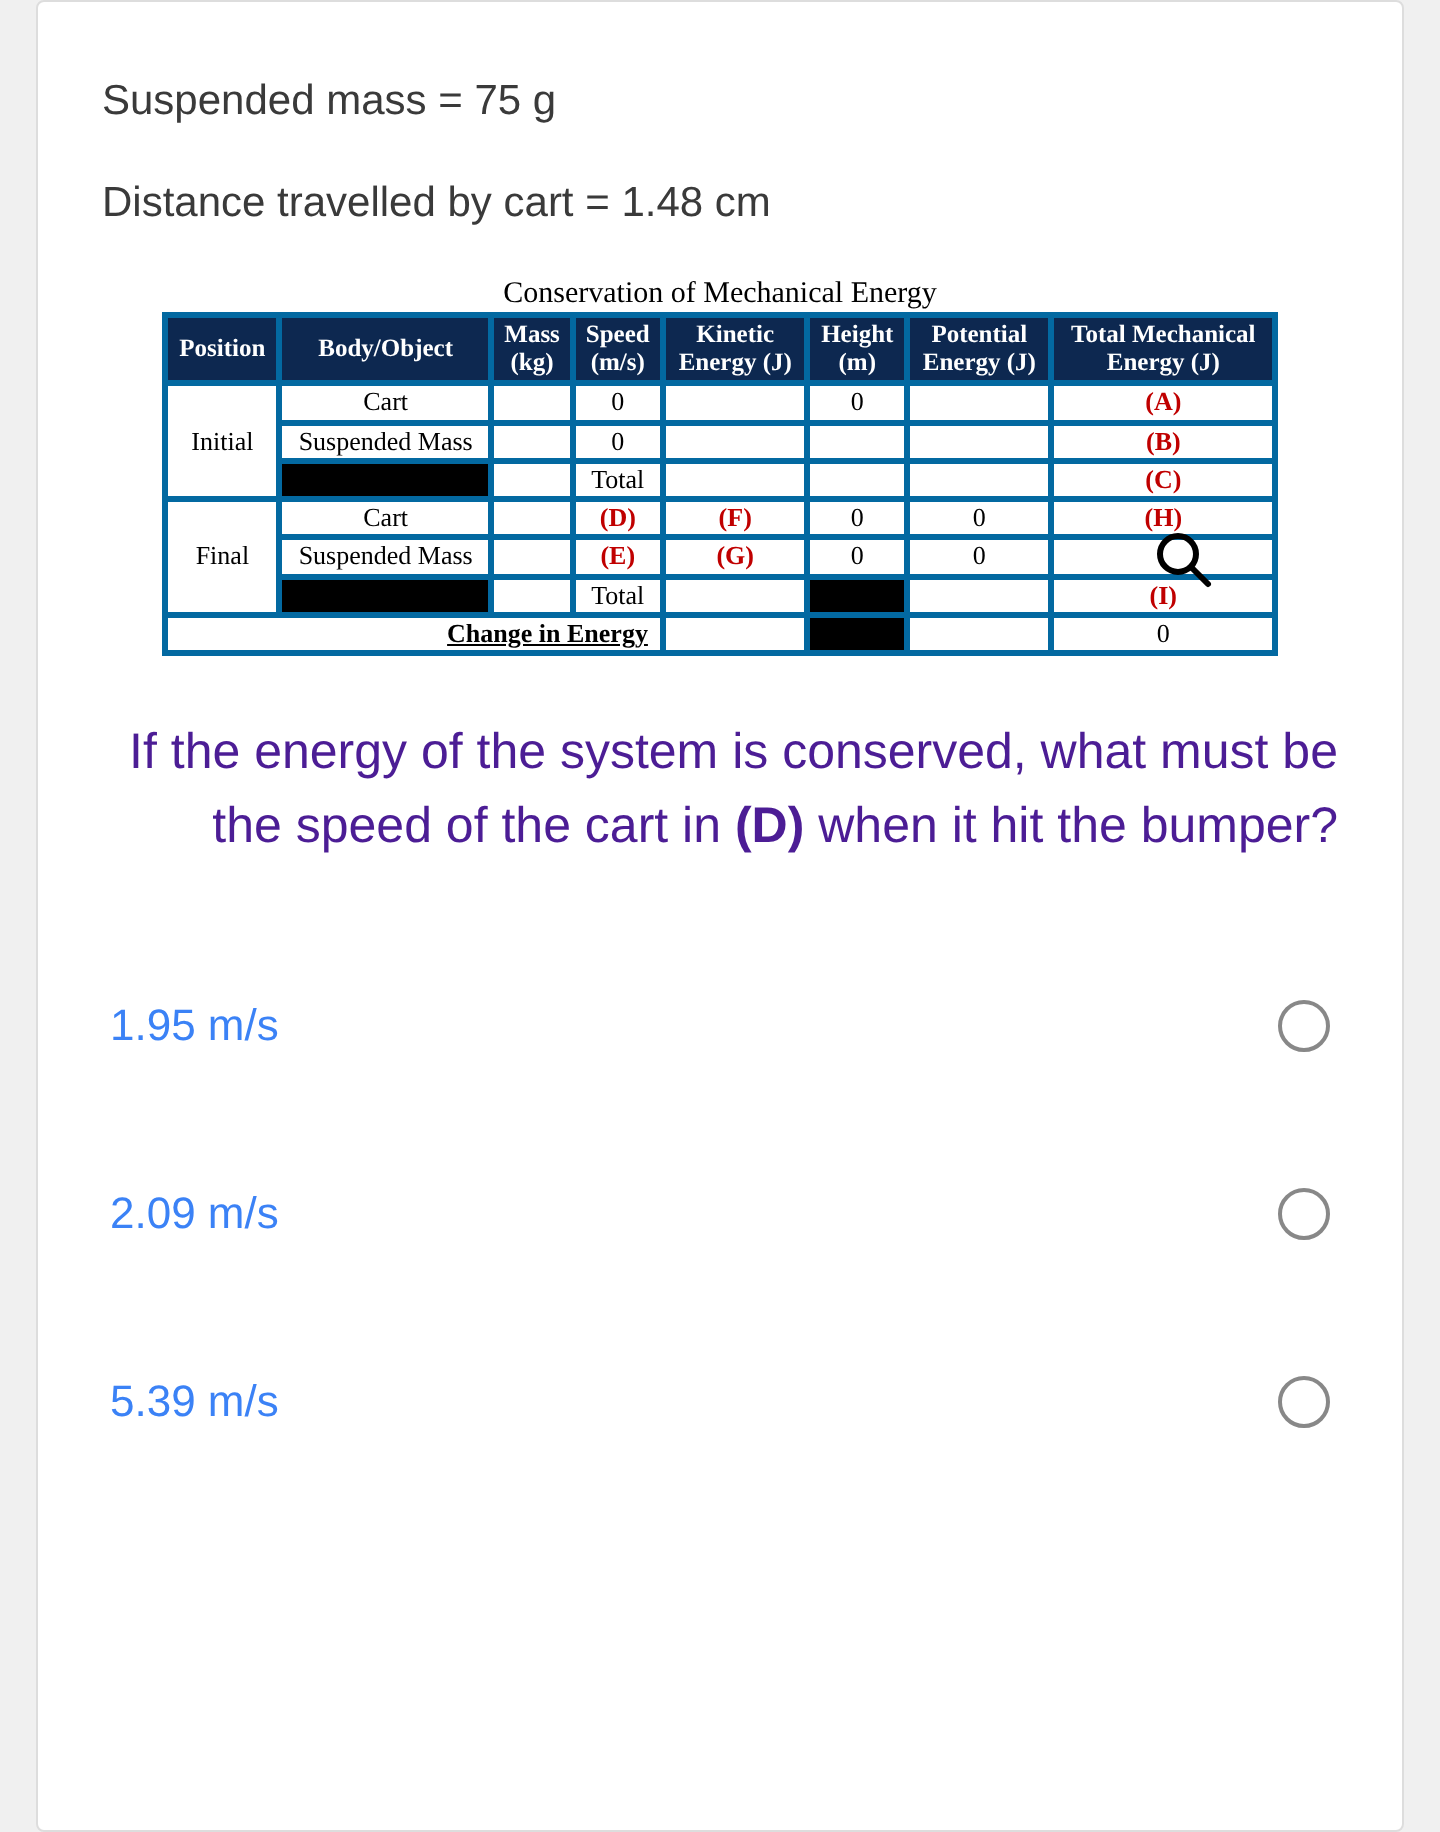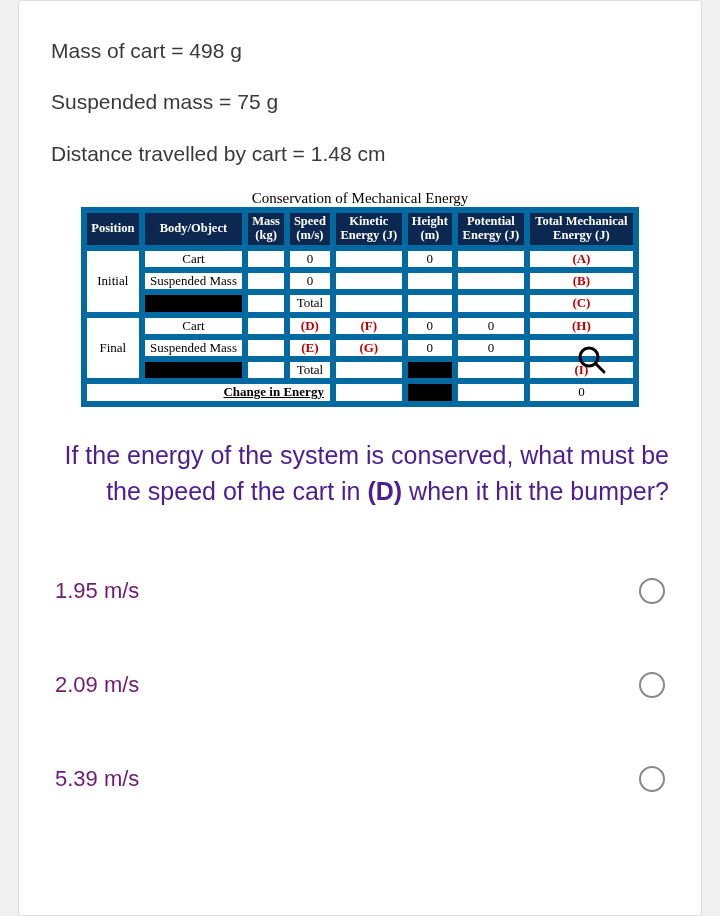--- a/index.html
+++ b/index.html
@@ -35,21 +35,21 @@
       font-size: 15px;
       margin-bottom: 0;
     }
     table {
       border-collapse: collapse;
       width: 100%;
       font-family: Georgia, 'Times New Roman', serif;
       font-size: 13px;
     }
     th, td {
-      border: 6px solid #0369a1;
+      border: 3px solid #0369a1;
       text-align: center;
       padding: 1px 3px;
       height: 18px;
       line-height: 1.1;
     }
     thead th {
       background: #0d2850;
       color: #fff;
       font-weight: bold;
       font-size: 12.5px;
@@ -80,37 +80,36 @@
     .options { margin-top: 55px; }
     .option {
       display: flex;
       justify-content: space-between;
       align-items: center;
       padding: 14px 4px;
       margin-bottom: 40px;
     }
     .option-label {
       font-size: 22px;
-      color: #701a75;
+      color: #3b82f6;
     }
     .radio {
       width: 26px;
       height: 26px;
       border: 2px solid #888;
       border-radius: 50%;
       flex-shrink: 0;
     }
   </style>
 </head>
 <body>
 
 <div class="card">
 
   <div class="intro">
-    <p>Mass of cart = 498 g</p>
     <p>Suspended mass = 75 g</p>
     <p>Distance travelled by cart = 1.48 cm</p>
   </div>
 
   <div class="table-wrap">
     <div class="table-title">Conservation of Mechanical Energy</div>
     <table>
       <thead>
         <tr>
           <th>Position</th>

